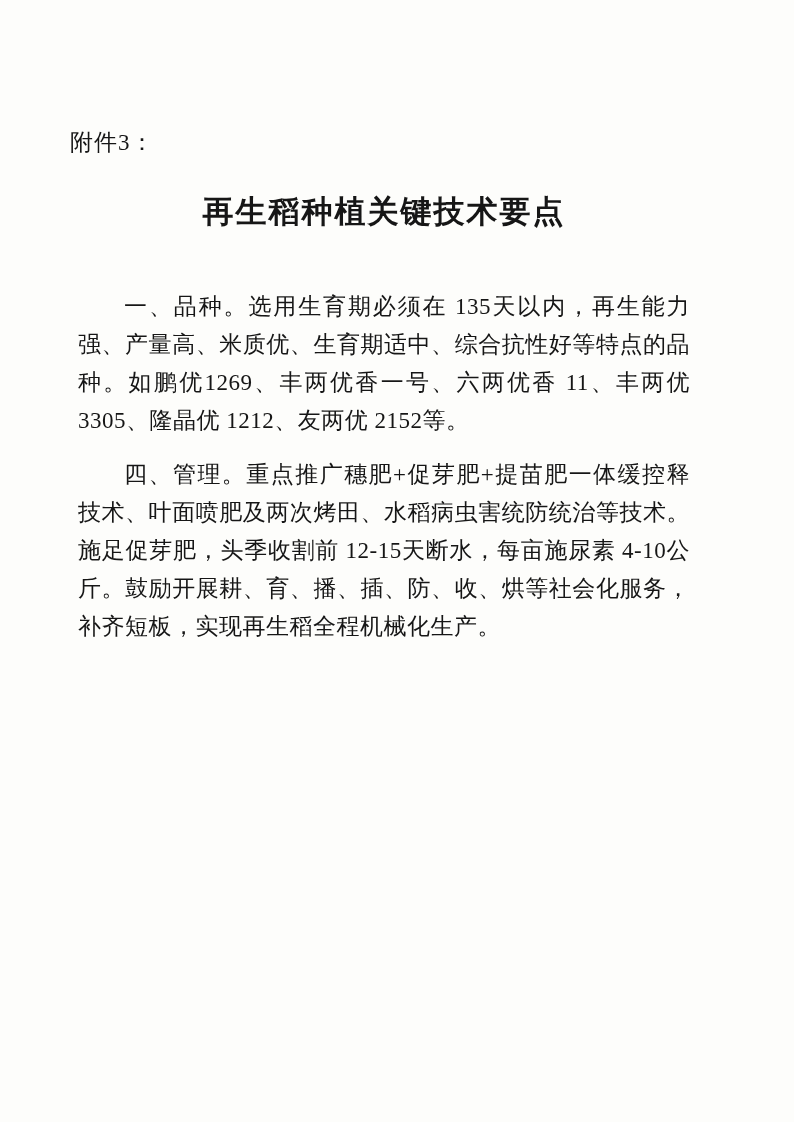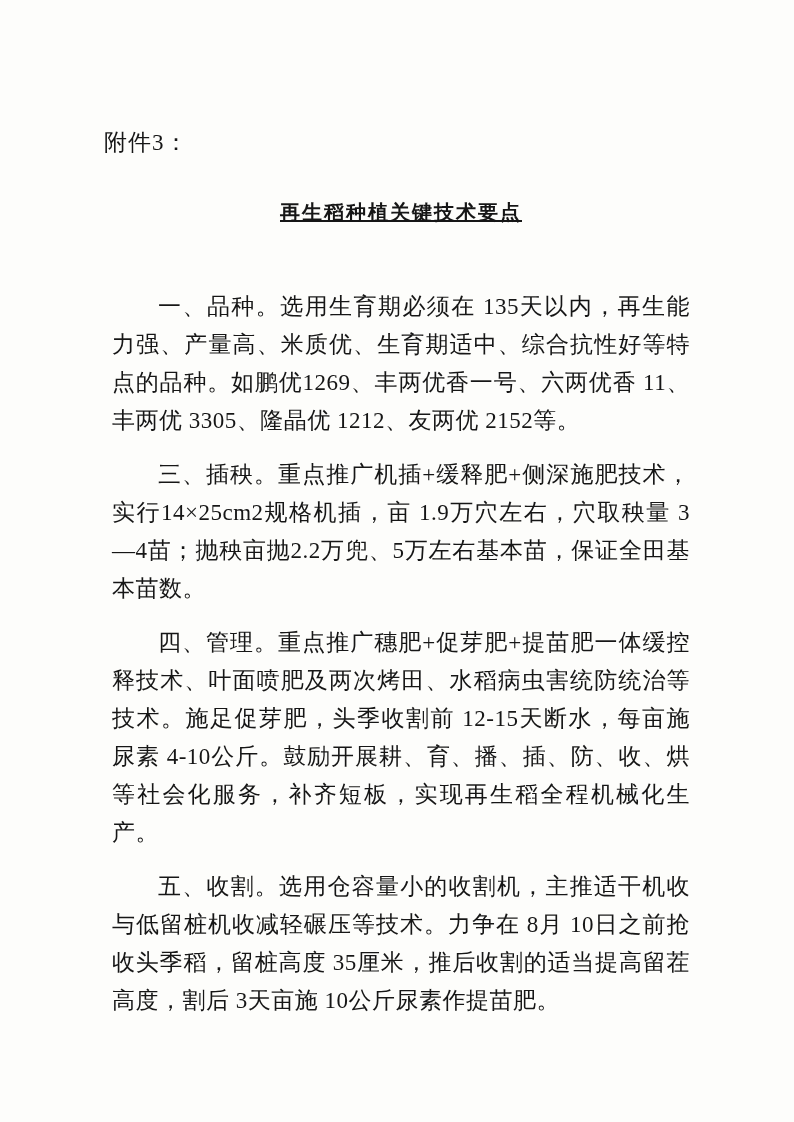--- a/index.html
+++ b/index.html
@@ -12,54 +12,51 @@
     background: var(--paper, #fdfdfb);
     color: var(--ink, #161616);
     font-family: "Liberation Serif", "DejaVu Serif", serif;
     position: relative;
     overflow: hidden;
   }
   .doc-page {
     box-sizing: border-box;
     width: 794px;
     height: 1122px;
-    padding: 128px 88px 40px 96px;
+    padding: 128px 88px 40px 62px;
     background: var(--paper, #fdfdfb);
   }
   .attachment-label {
     font-size: 23px;
     line-height: 30px;
     margin: 0 0 34px 8px;
     letter-spacing: 1px;
   }
   .doc-title {
-    font-size: 20px;
+    font-size: 31px;
     font-weight: bold;
     text-align: center;
     margin: 0 0 56px 0;
     letter-spacing: 2px;
     line-height: 40px;
-    text-decoration: underline;
   }
   .doc-body p {
     margin: 16px;
     font-size: 23px;
     line-height: 38px;
     text-align: justify;
     text-indent: 2em;
     letter-spacing: 0.5px;
   }
 </style>
 </head>
 <body>
 
 <div class="doc-page">
   <div class="attachment-label">附件3：</div>
 
   <h1 class="doc-title">再生稻种植关键技术要点</h1>
 
   <div class="doc-body">
     <p>一、品种。选用生育期必须在 135天以内，再生能力强、产量高、米质优、生育期适中、综合抗性好等特点的品种。如鹏优1269、丰两优香一号、六两优香 11、丰两优 3305、隆晶优 1212、友两优 2152等。</p>
-    <p>三、插秧。重点推广机插+缓释肥+侧深施肥技术，实行14×25cm2规格机插，亩 1.9万穴左右，穴取秧量 3—4苗；抛秧亩抛2.2万兜、5万左右基本苗，保证全田基本苗数。</p>
     <p>四、管理。重点推广穗肥+促芽肥+提苗肥一体缓控释技术、叶面喷肥及两次烤田、水稻病虫害统防统治等技术。施足促芽肥，头季收割前 12-15天断水，每亩施尿素 4-10公斤。鼓励开展耕、育、播、插、防、收、烘等社会化服务，补齐短板，实现再生稻全程机械化生产。</p>
-    <p>五、收割。选用仓容量小的收割机，主推适干机收与低留桩机收减轻碾压等技术。力争在 8月 10日之前抢收头季稻，留桩高度 35厘米，推后收割的适当提高留茬高度，割后 3天亩施 10公斤尿素作提苗肥。</p>
   </div>
 </div>
 
 </body></html>

